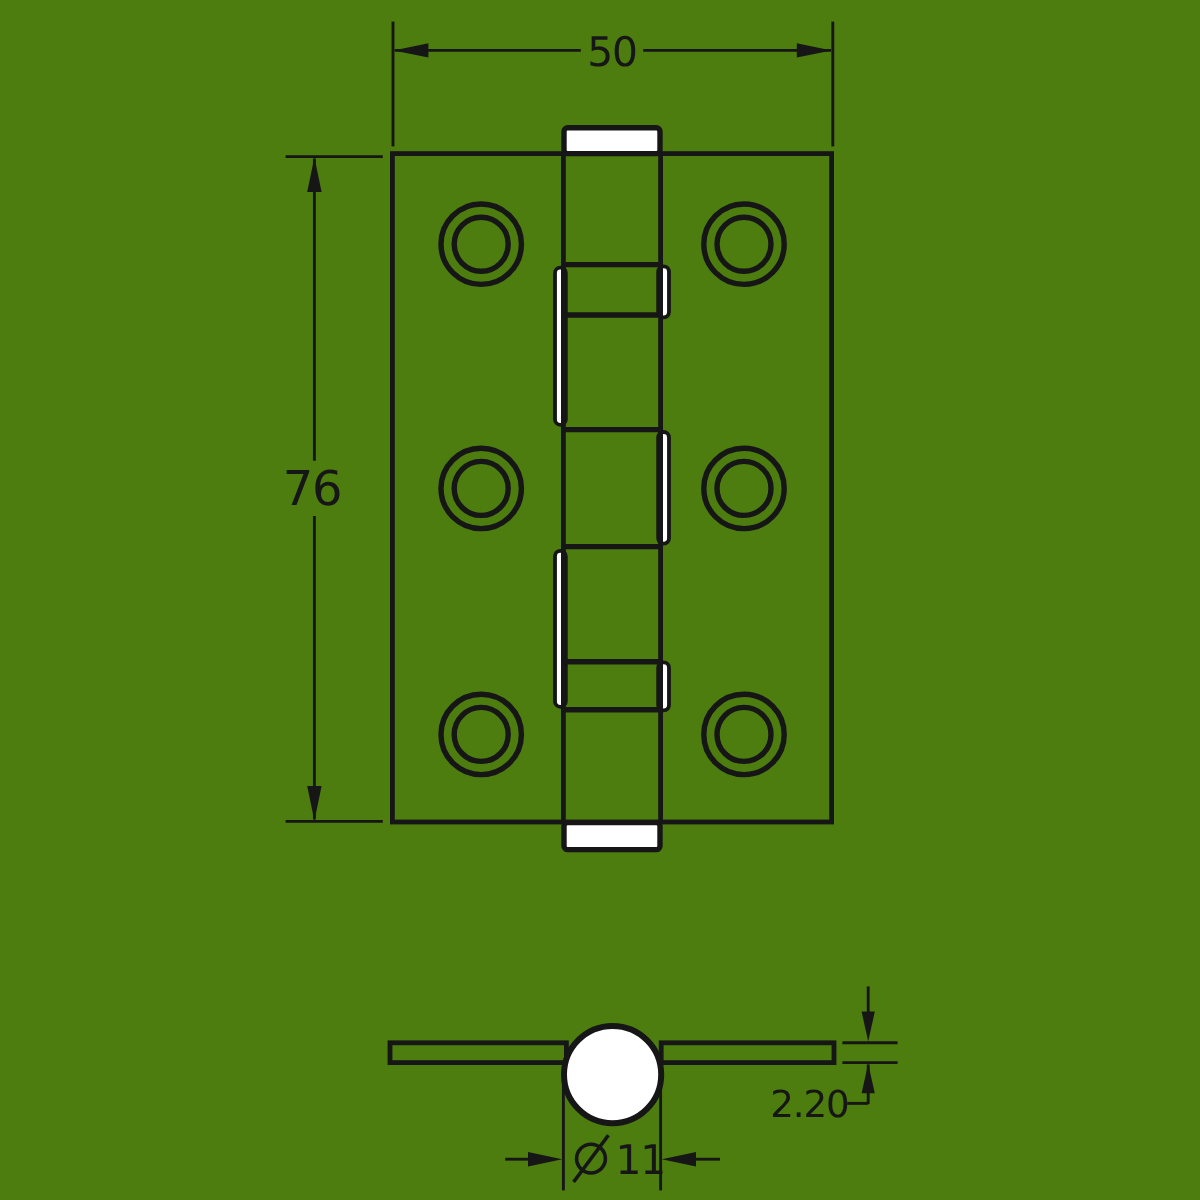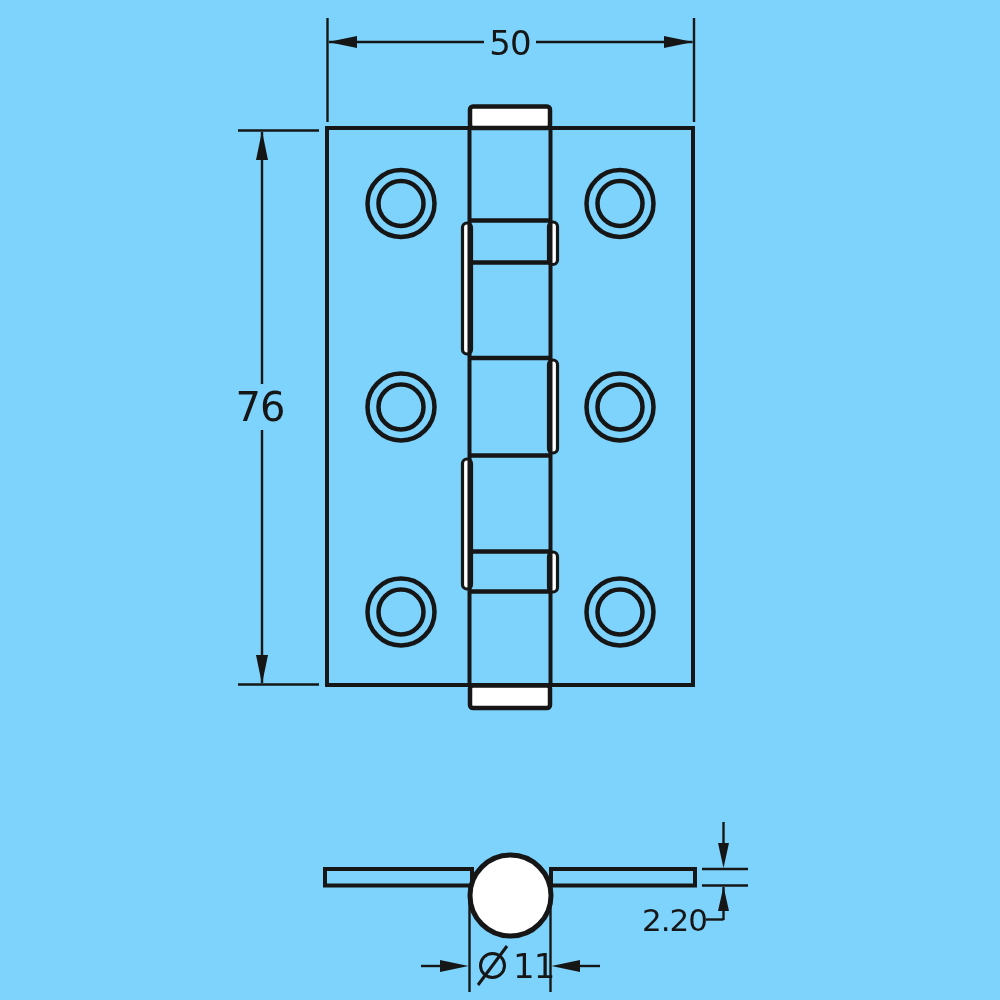--- a/index.html
+++ b/index.html
@@ -4,21 +4,21 @@
 <style>
   html, body {
     margin: 0;
     padding: 0;
     background: #ffffff;
   }
   .canvas {
     position: relative;
     width: 1000px;
     height: 1000px;
-    background: #7dd3fc;
+    background: #4d7c0f;
     overflow: hidden;
   }
   svg { display: block; }
   text {
     font-family: "DejaVu Sans", "Liberation Sans", sans-serif;
     fill: #161616;
     stroke: none;
   }
   .dim-lg { font-size: 40px; letter-spacing: -1px; }
   .dim-md { font-size: 34px; letter-spacing: -1px; }

